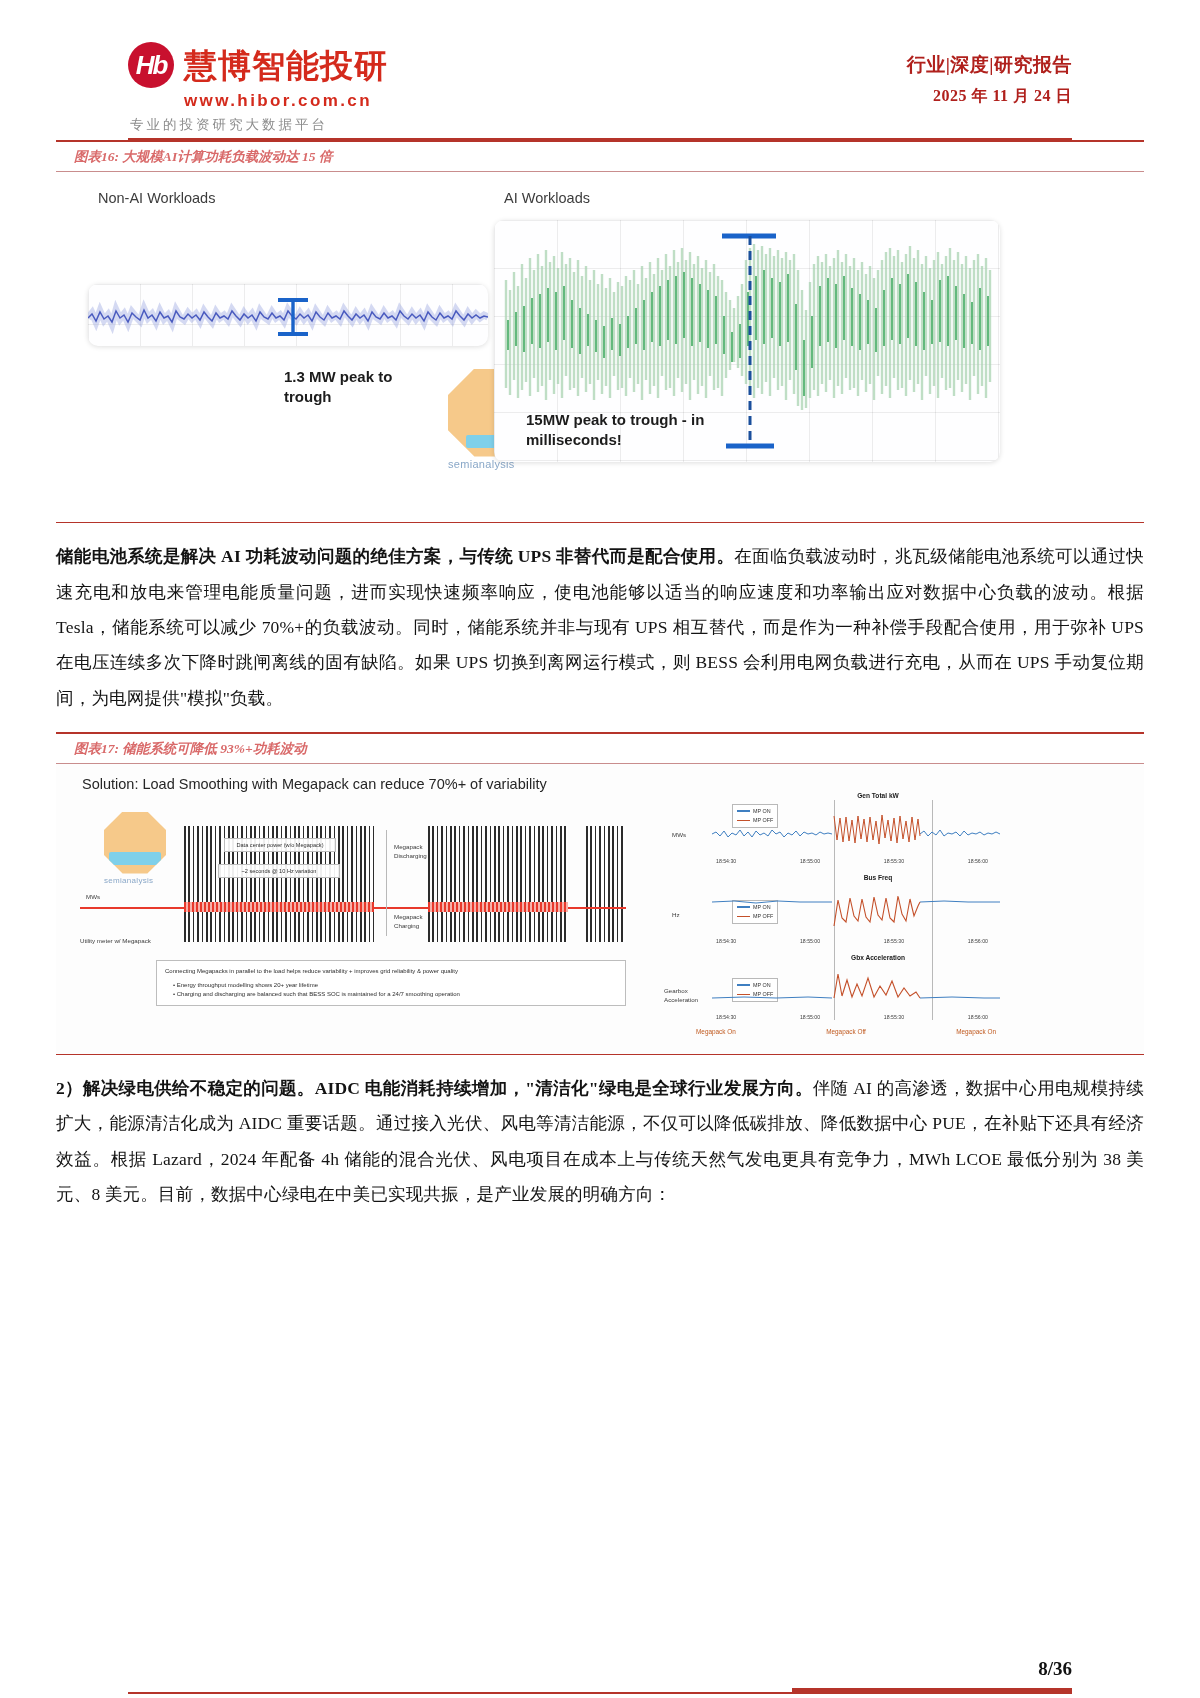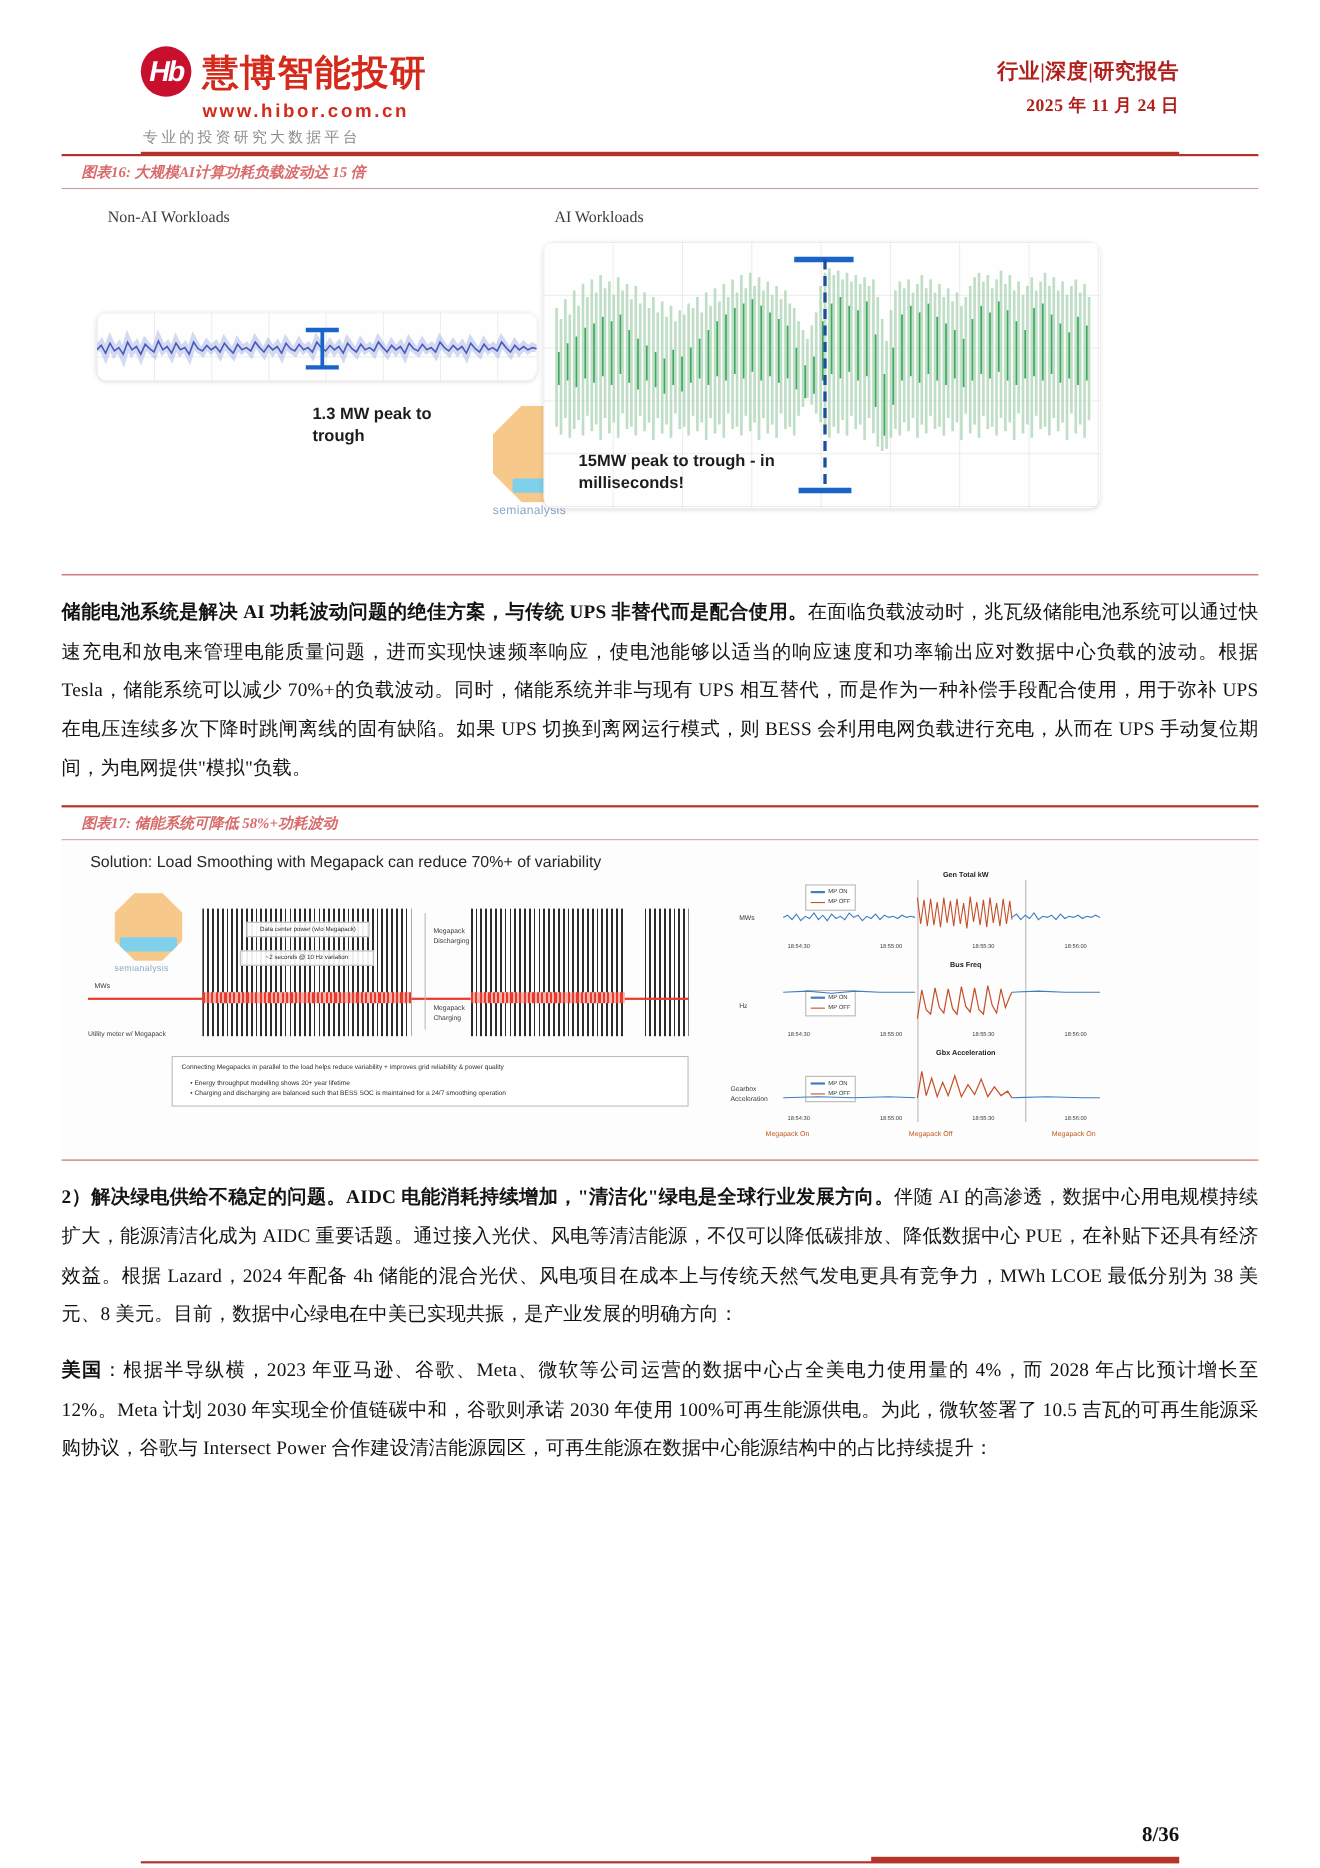--- a/index.html
+++ b/index.html
@@ -96,21 +96,21 @@
 
   
   .fig16 {
     position: relative;
     height: 350px;
     background: #fff;
     overflow: hidden;
   }
   .panel-label {
     position: absolute;
-    font-family: Liberation Serif, serif;
+    font-family: Liberation Sans, sans-serif;
     font-size: 14.5px;
     color: #3c3c3c;
   }
   .wave-card {
     position: absolute;
     background: #fefeff;
     border-radius: 10px;
     box-shadow: 0 1px 5px rgba(0,0,0,0.13);
     overflow: hidden;
   }
@@ -528,21 +528,21 @@
 
     <div class="fig-rule-bot"></div>
   </div>
 
   <div class="block-gap"></div>
   <p class="para" style="margin:0;"><b>储能电池系统是解决 AI 功耗波动问题的绝佳方案，与传统 UPS 非替代而是配合使用。</b><span>在面临负载波动时，兆瓦级储能电池系统可以通过快速充电和放电来管理电能质量问题，进而实现快速频率响应，使电池能够以适当的响应速度和功率输出应对数据中心负载的波动。根据 Tesla，储能系统可以减少 70%+的负载波动。同时，储能系统并非与现有 UPS 相互替代，而是作为一种补偿手段配合使用，用于弥补 UPS 在电压连续多次下降时跳闸离线的固有缺陷。如果 UPS 切换到离网运行模式，则 BESS 会利用电网负载进行充电，从而在 UPS 手动复位期间，为电网提供"模拟"负载。</span></p>
 
   <div class="block-gap"></div>
   <div>
     <div class="fig-rule-top"></div>
-    <div class="fig-caption">图表17: 储能系统可降低 58%+功耗波动</div>
+    <div class="fig-caption">图表17: 储能系统可降低 93%+功耗波动</div>
     <div class="fig-rule-thin"></div>
 
     <div class="fig17">
       <div class="f17-title">Solution: Load Smoothing with Megapack can reduce 70%+ of variability</div>
 
       <div class="semi-logo" style="left:48px; top:48px; width:62px; height:62px;"></div>
       <div class="semi-text" style="left:48px; top:112px; font-size:8px;">semianalysis</div>
 
       <div class="tiny" style="left:30px; top:128px;">MWs</div>
       <div class="tiny" style="left:24px; top:172px;">Utility meter w/ Megapack</div>
@@ -664,21 +664,20 @@
       </div>
     </div>
 
     <div class="fig-rule-bot"></div>
   </div>
 
   <div class="block-gap"></div>
   <p class="para" style="margin:0;"><b>2）解决绿电供给不稳定的问题。AIDC 电能消耗持续增加，"清洁化"绿电是全球行业发展方向。</b><span>伴随 AI 的高渗透，数据中心用电规模持续扩大，能源清洁化成为 AIDC 重要话题。通过接入光伏、风电等清洁能源，不仅可以降低碳排放、降低数据中心 PUE，在补贴下还具有经济效益。根据 Lazard，2024 年配备 4h 储能的混合光伏、风电项目在成本上与传统天然气发电更具有竞争力，MWh LCOE 最低分别为 38 美元、8 美元。目前，数据中心绿电在中美已实现共振，是产业发展的明确方向：</span></p>
 
   <div class="block-gap"></div>
-  <p class="para" style="margin:0;"><b>美国</b><span>：根据半导纵横，2023 年亚马逊、谷歌、Meta、微软等公司运营的数据中心占全美电力使用量的 4%，而 2028 年占比预计增长至 12%。Meta 计划 2030 年实现全价值链碳中和，谷歌则承诺 2030 年使用 100%可再生能源供电。为此，微软签署了 10.5 吉瓦的可再生能源采购协议，谷歌与 Intersect Power 合作建设清洁能源园区，可再生能源在数据中心能源结构中的占比持续提升：</span></p>
 
 </div>
 
 <div class="page-footer">
   <div class="pagenum">8/36</div>
   <div class="footer-rules">
     <div class="footer-rule-short"></div>
     <div class="footer-rule-long"></div>
   </div>
 </div>

